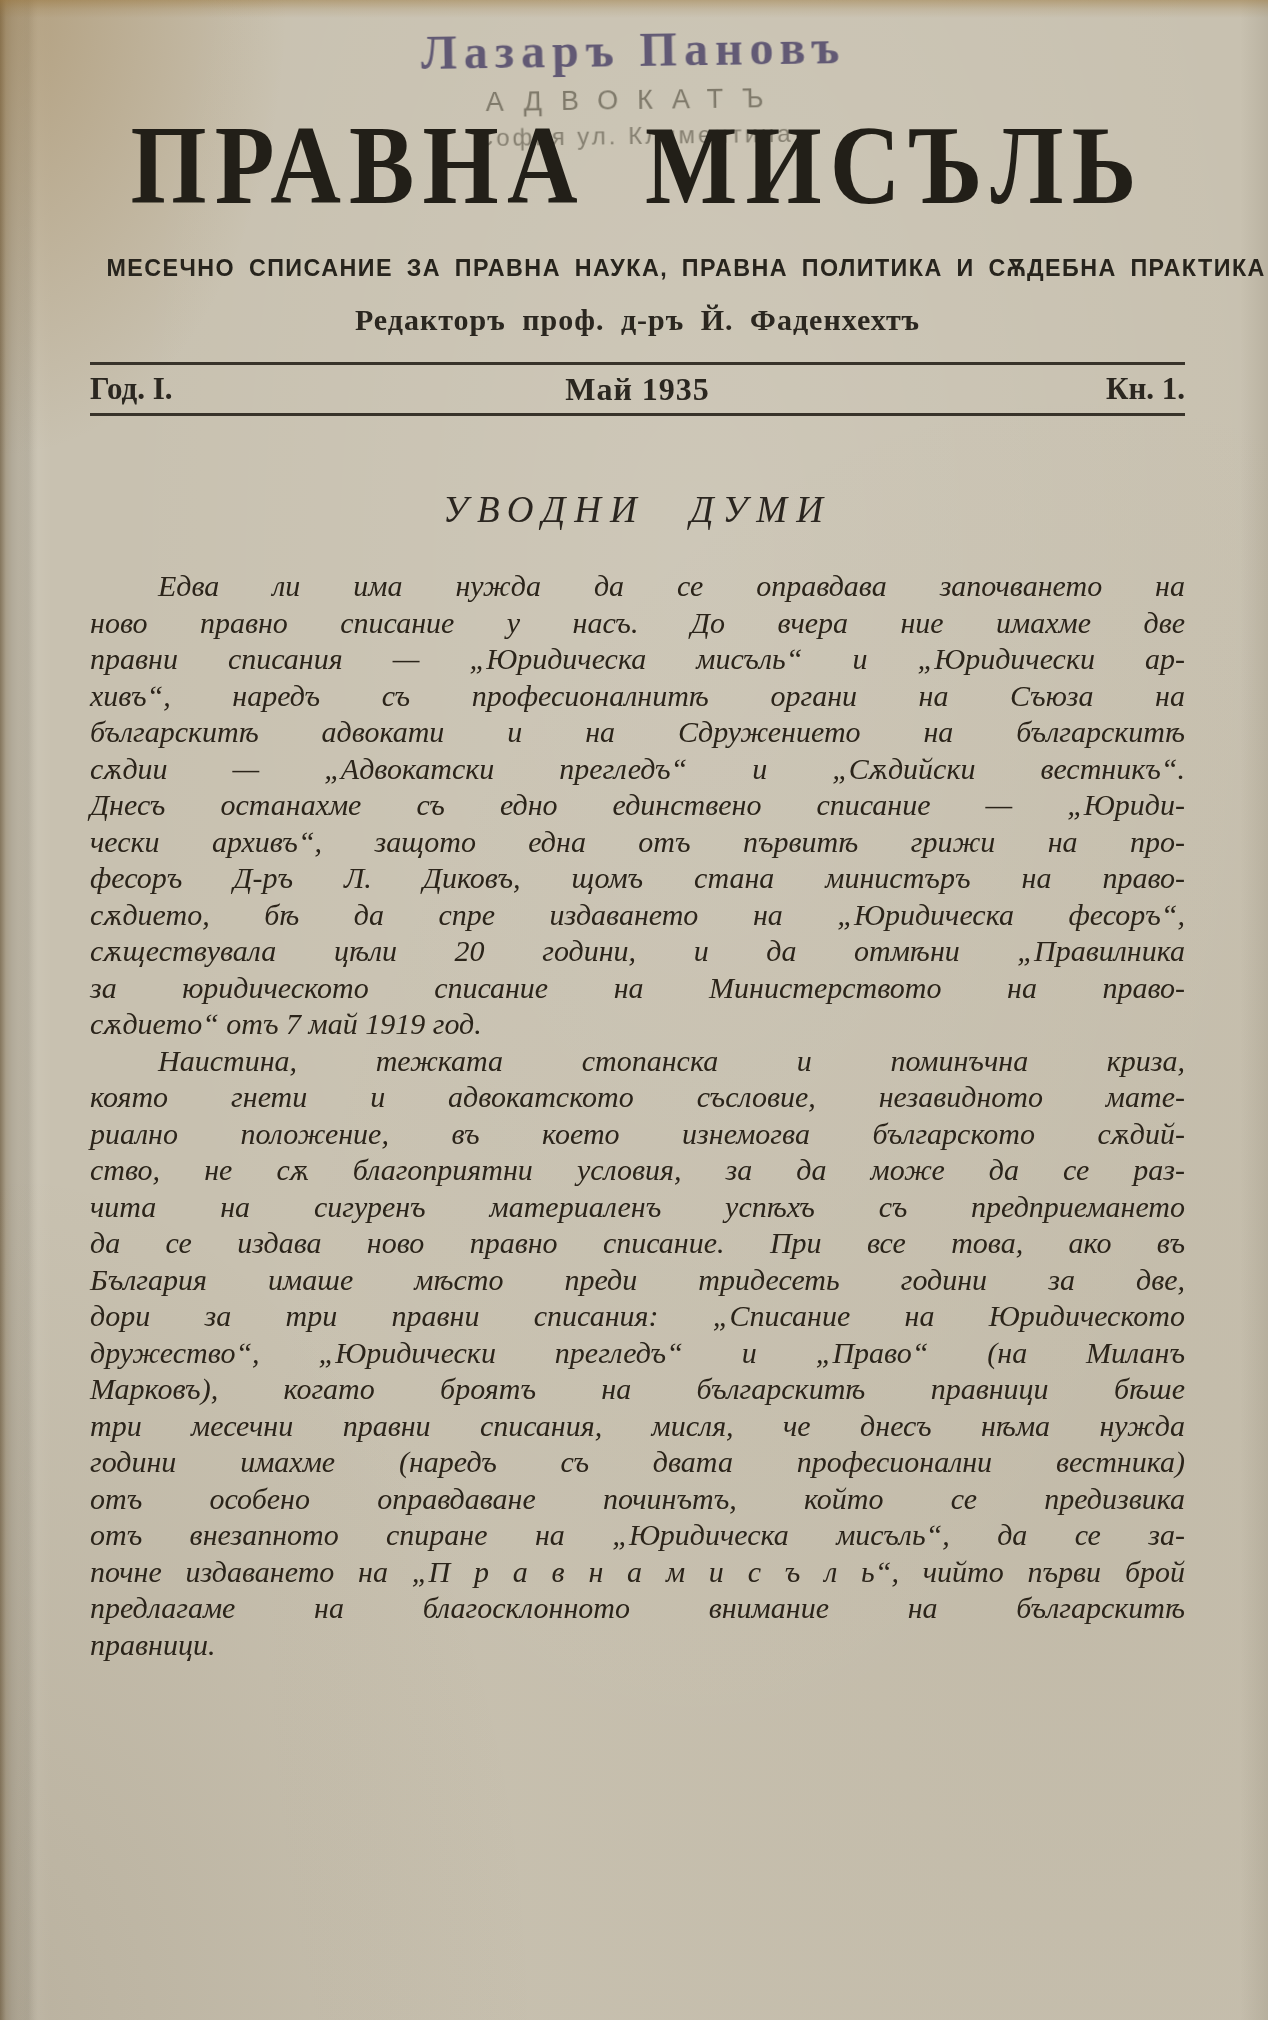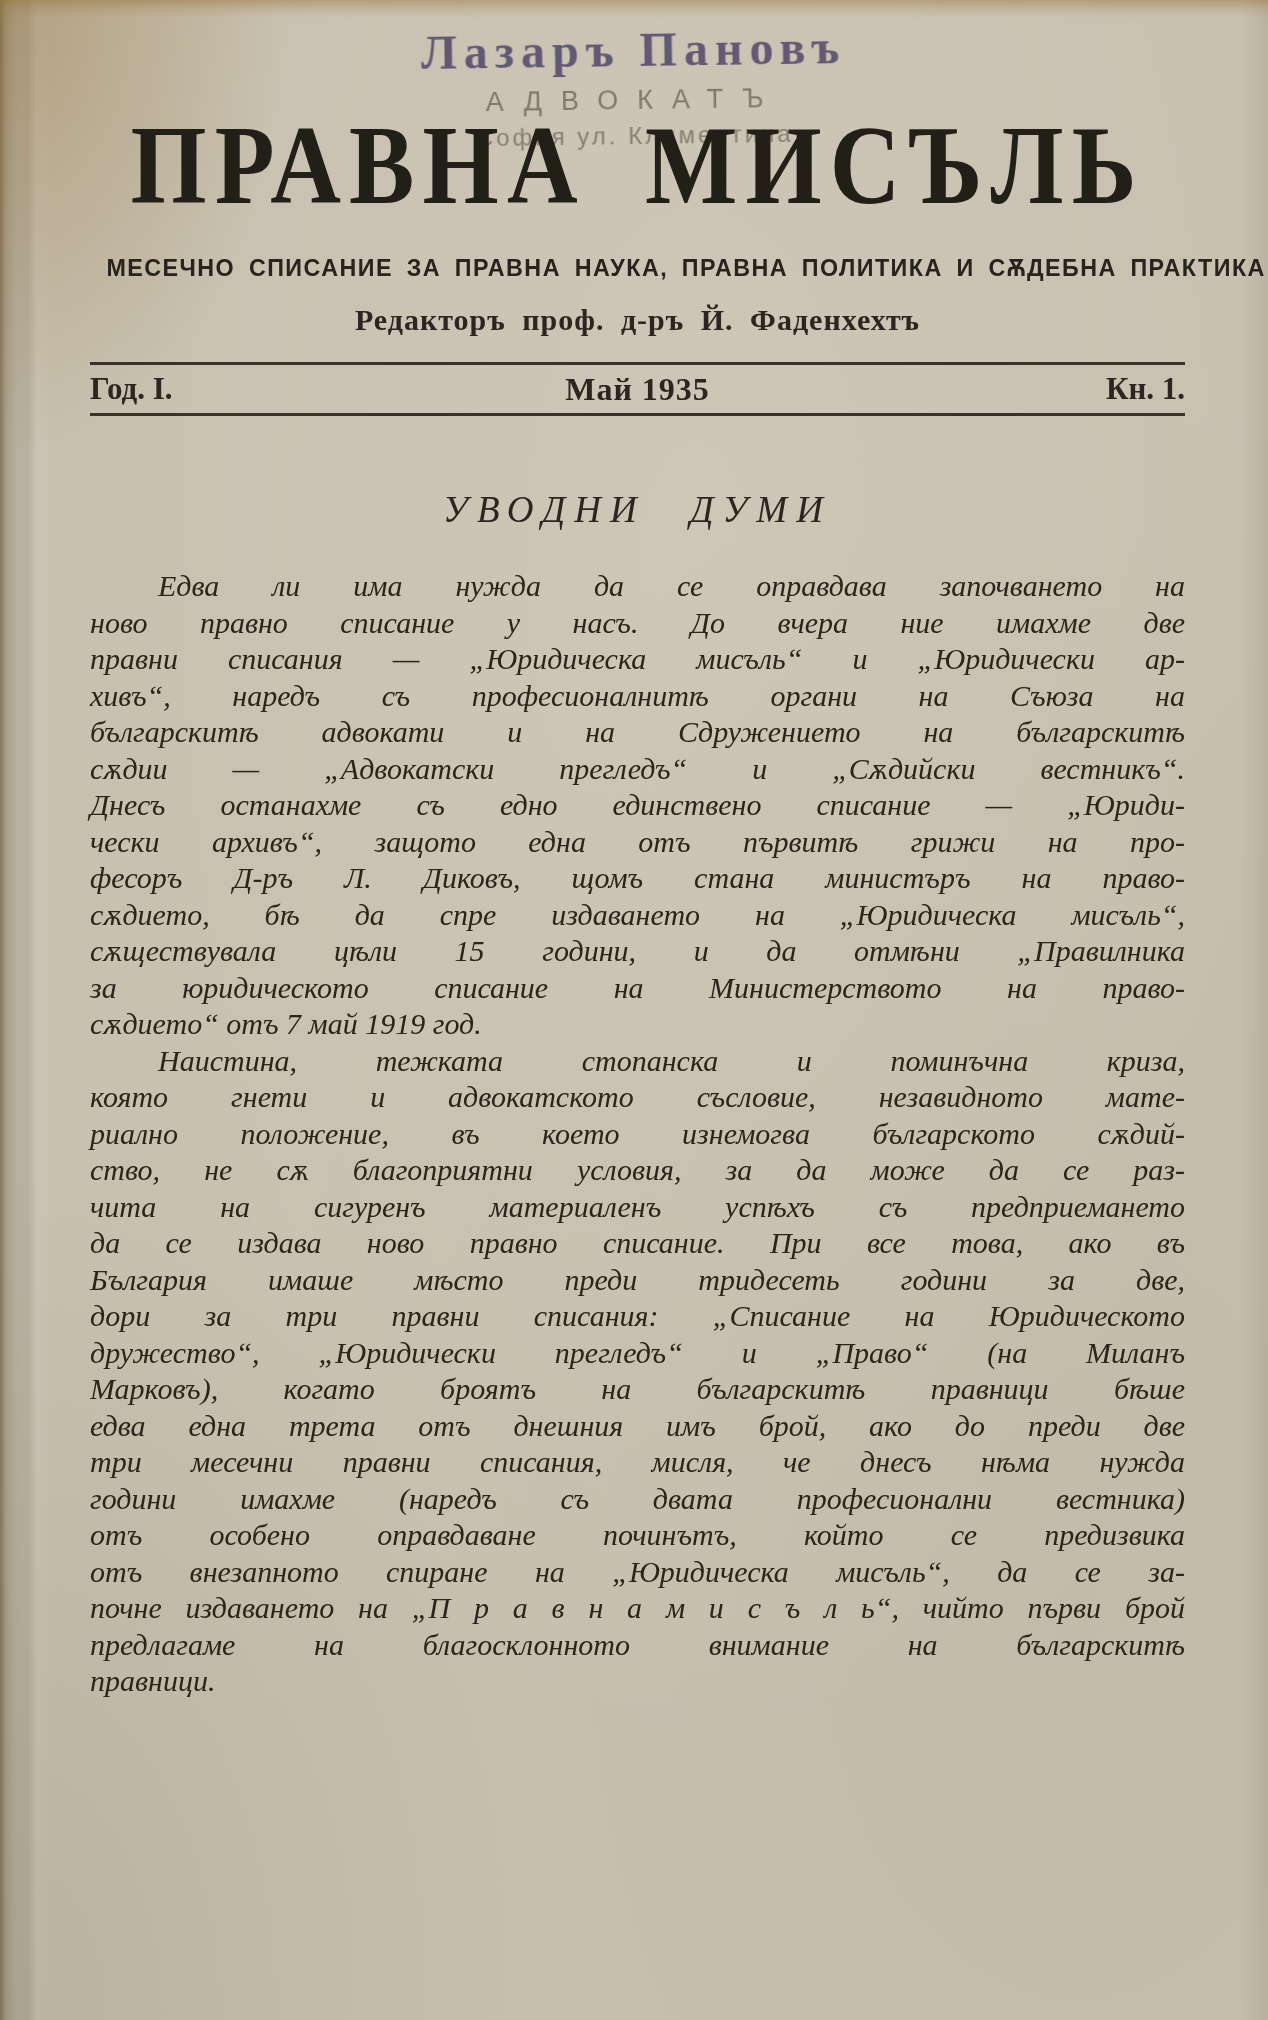--- a/index.html
+++ b/index.html
@@ -149,37 +149,36 @@
         <div>
           <div class="bline first">Едва ли има нужда да се оправдава започването на</div>
           <div class="bline">ново правно списание у насъ. До вчера ние имахме две</div>
           <div class="bline">правни списания — „Юридическа мисъль“ и „Юридически ар-</div>
           <div class="bline">хивъ“, наредъ съ професионалнитѣ органи на Съюза на</div>
           <div class="bline">българскитѣ адвокати и на Сдружението на българскитѣ</div>
           <div class="bline">сѫдии — „Адвокатски прегледъ“ и „Сѫдийски вестникъ“.</div>
           <div class="bline">Днесъ останахме съ едно единствено списание — „Юриди-</div>
           <div class="bline">чески архивъ“, защото една отъ първитѣ грижи на про-</div>
           <div class="bline">фесоръ Д-ръ Л. Диковъ, щомъ стана министъръ на право-</div>
-          <div class="bline">сѫдието, бѣ да спре издаването на „Юридическа мисъль“,</div>
-          <div class="bline">сѫществувала цѣли 15 години, и да отмѣни „Правилника</div>
+          <div class="bline">сѫдието, бѣ да спре издаването на „Юридическа фесоръ“,</div>
+          <div class="bline">сѫществувала цѣли 20 години, и да отмѣни „Правилника</div>
           <div class="bline">за юридическото списание на Министерството на право-</div>
           <div class="bline last">сѫдието“ отъ 7 май 1919 год.</div>
         </div>
         <div>
           <div class="bline first">Наистина, тежката стопанска и поминъчна криза,</div>
           <div class="bline">която гнети и адвокатското съсловие, незавидното мате-</div>
           <div class="bline">риално положение, въ което изнемогва българското сѫдий-</div>
           <div class="bline">ство, не сѫ благоприятни условия, за да може да се раз-</div>
           <div class="bline">чита на сигуренъ материаленъ успѣхъ съ предприемането</div>
           <div class="bline">да се издава ново правно списание. При все това, ако въ</div>
           <div class="bline">България имаше мѣсто преди тридесеть години за две,</div>
           <div class="bline">дори за три правни списания: „Списание на Юридическото</div>
           <div class="bline">дружество“, „Юридически прегледъ“ и „Право“ (на Миланъ</div>
           <div class="bline">Марковъ), когато броятъ на българскитѣ правници бѣше</div>
-          <div class="bline">едва една трета отъ днешния имъ брой, ако до преди две</div>
           <div class="bline">три месечни правни списания, мисля, че днесъ нѣма нужда</div>
           <div class="bline">години имахме (наредъ съ двата професионални вестника)</div>
           <div class="bline">отъ особено оправдаване починътъ, който се предизвика</div>
           <div class="bline">отъ внезапното спиране на „Юридическа мисъль“, да се за-</div>
           <div class="bline">почне издаването на „П р а в н а  м и с ъ л ь“, чийто първи брой</div>
           <div class="bline">предлагаме на благосклонното внимание на българскитѣ</div>
           <div class="bline last">правници.</div>
         </div>
       </div>
 

